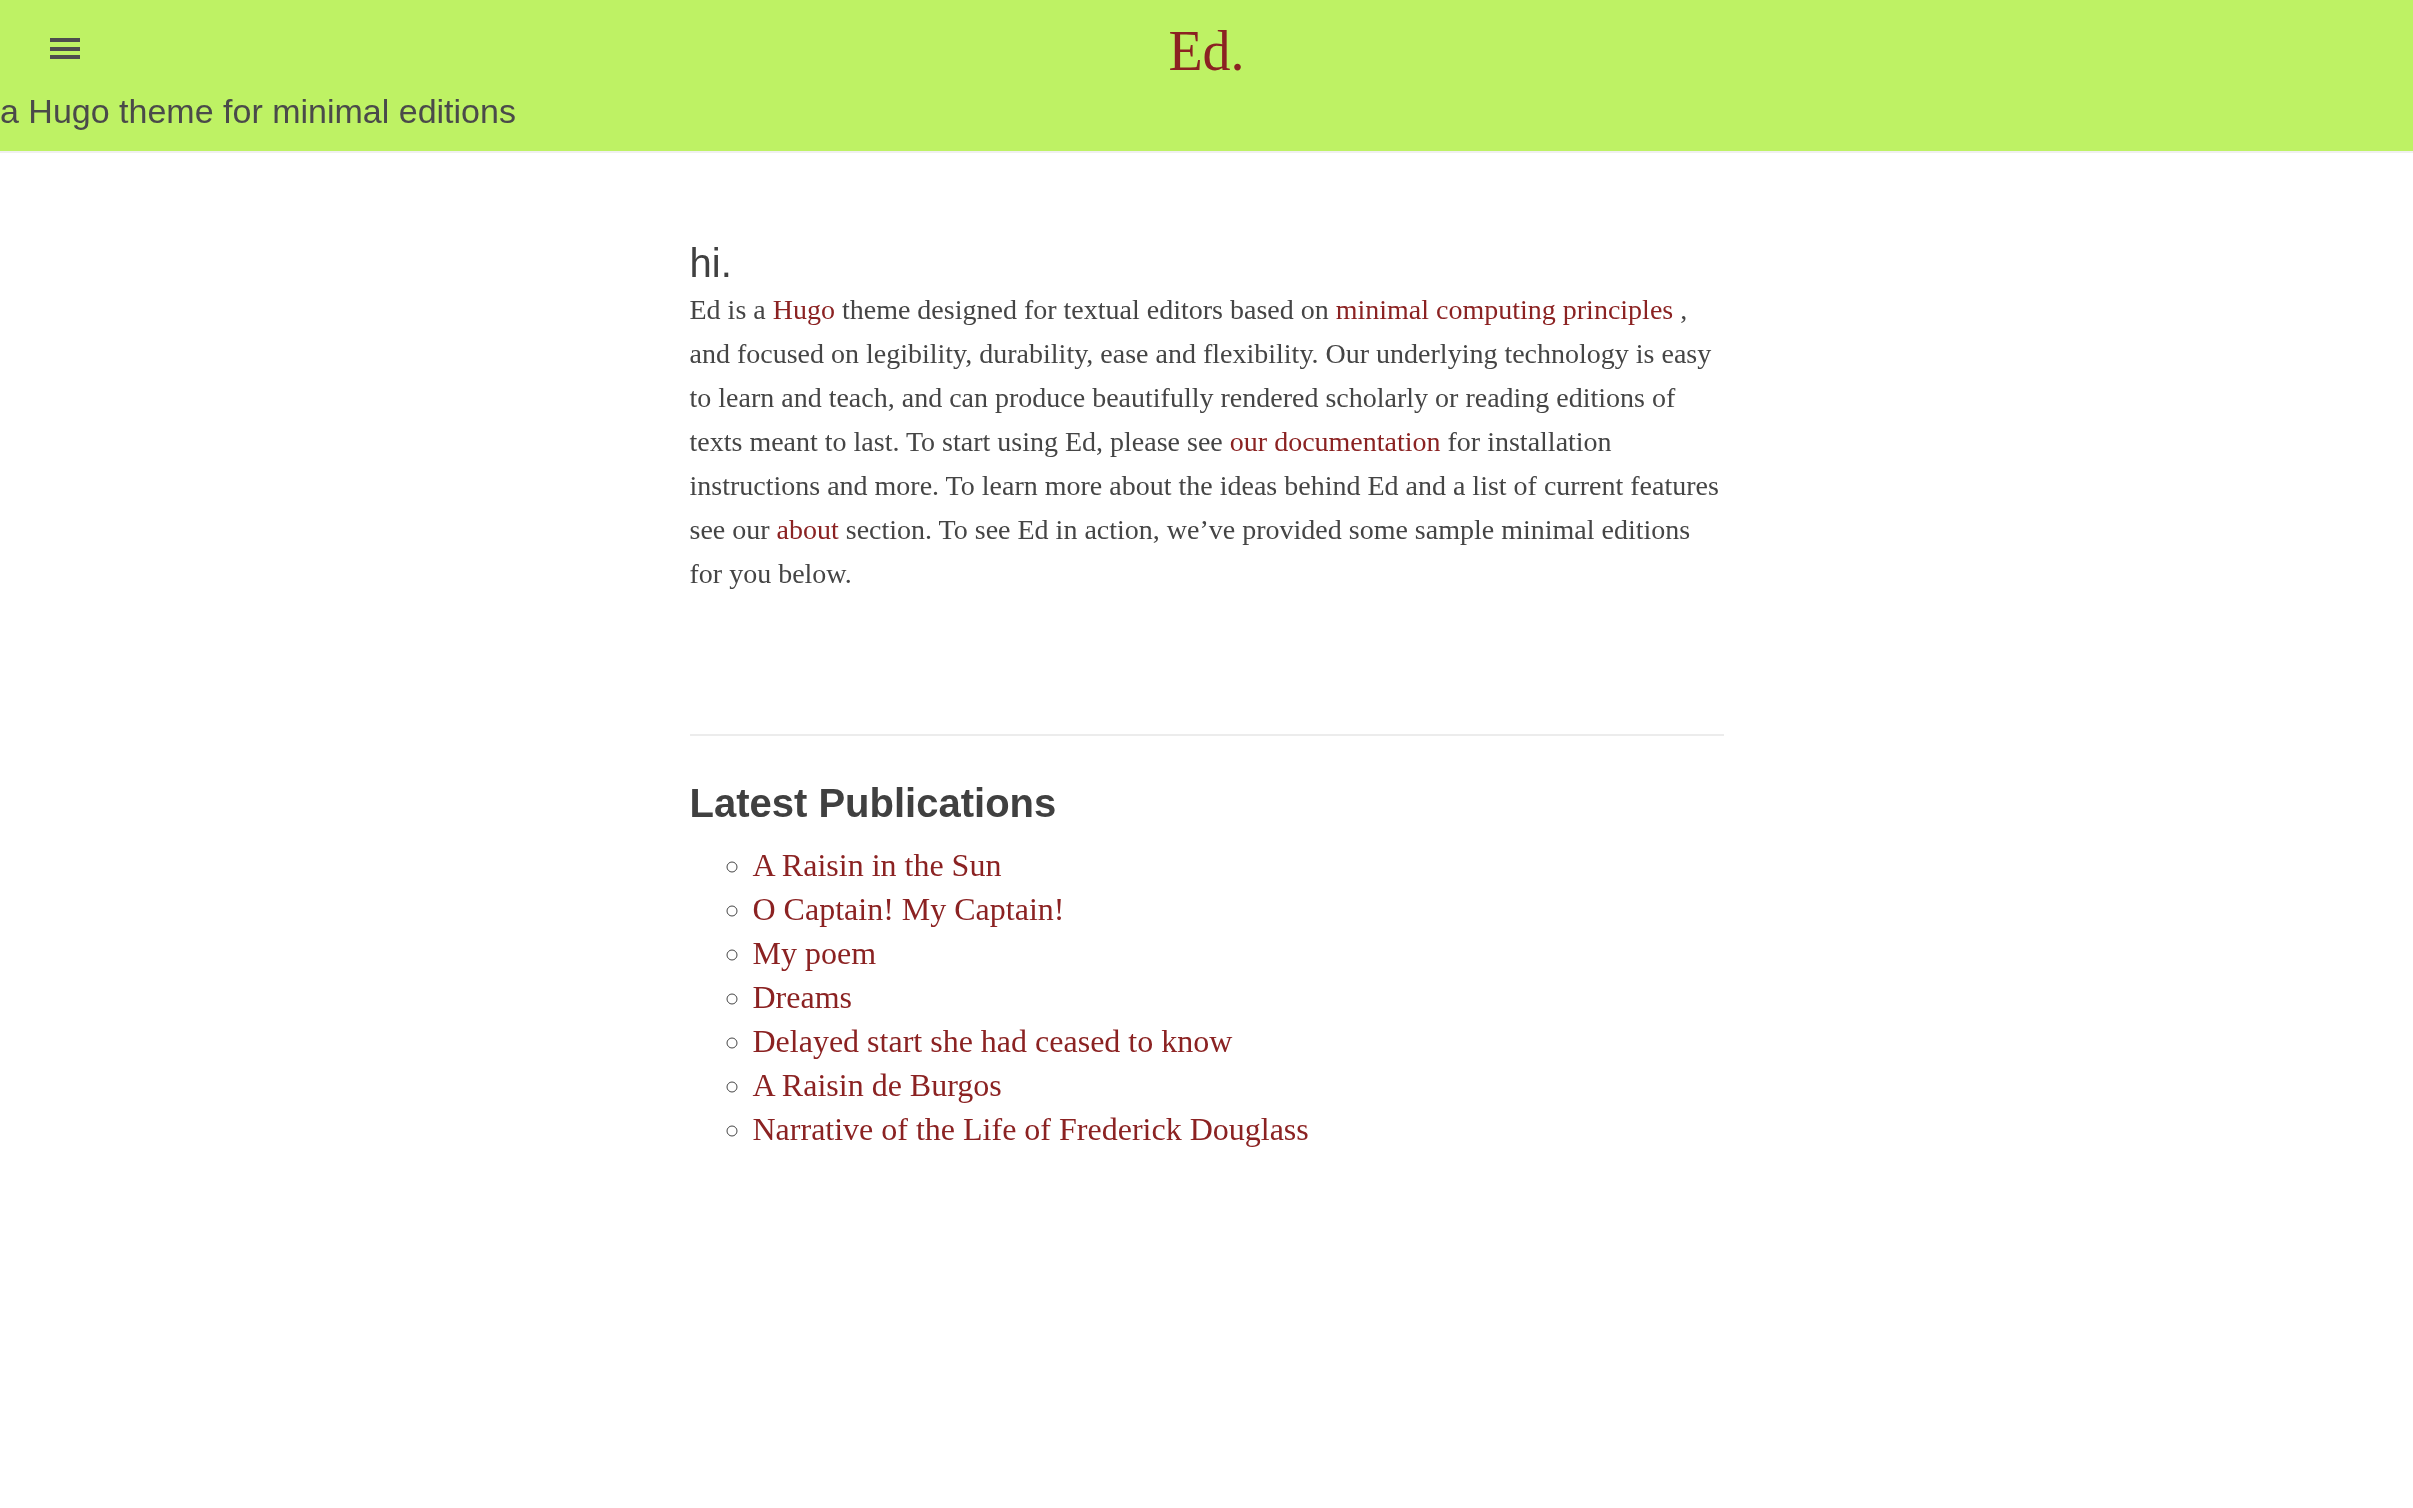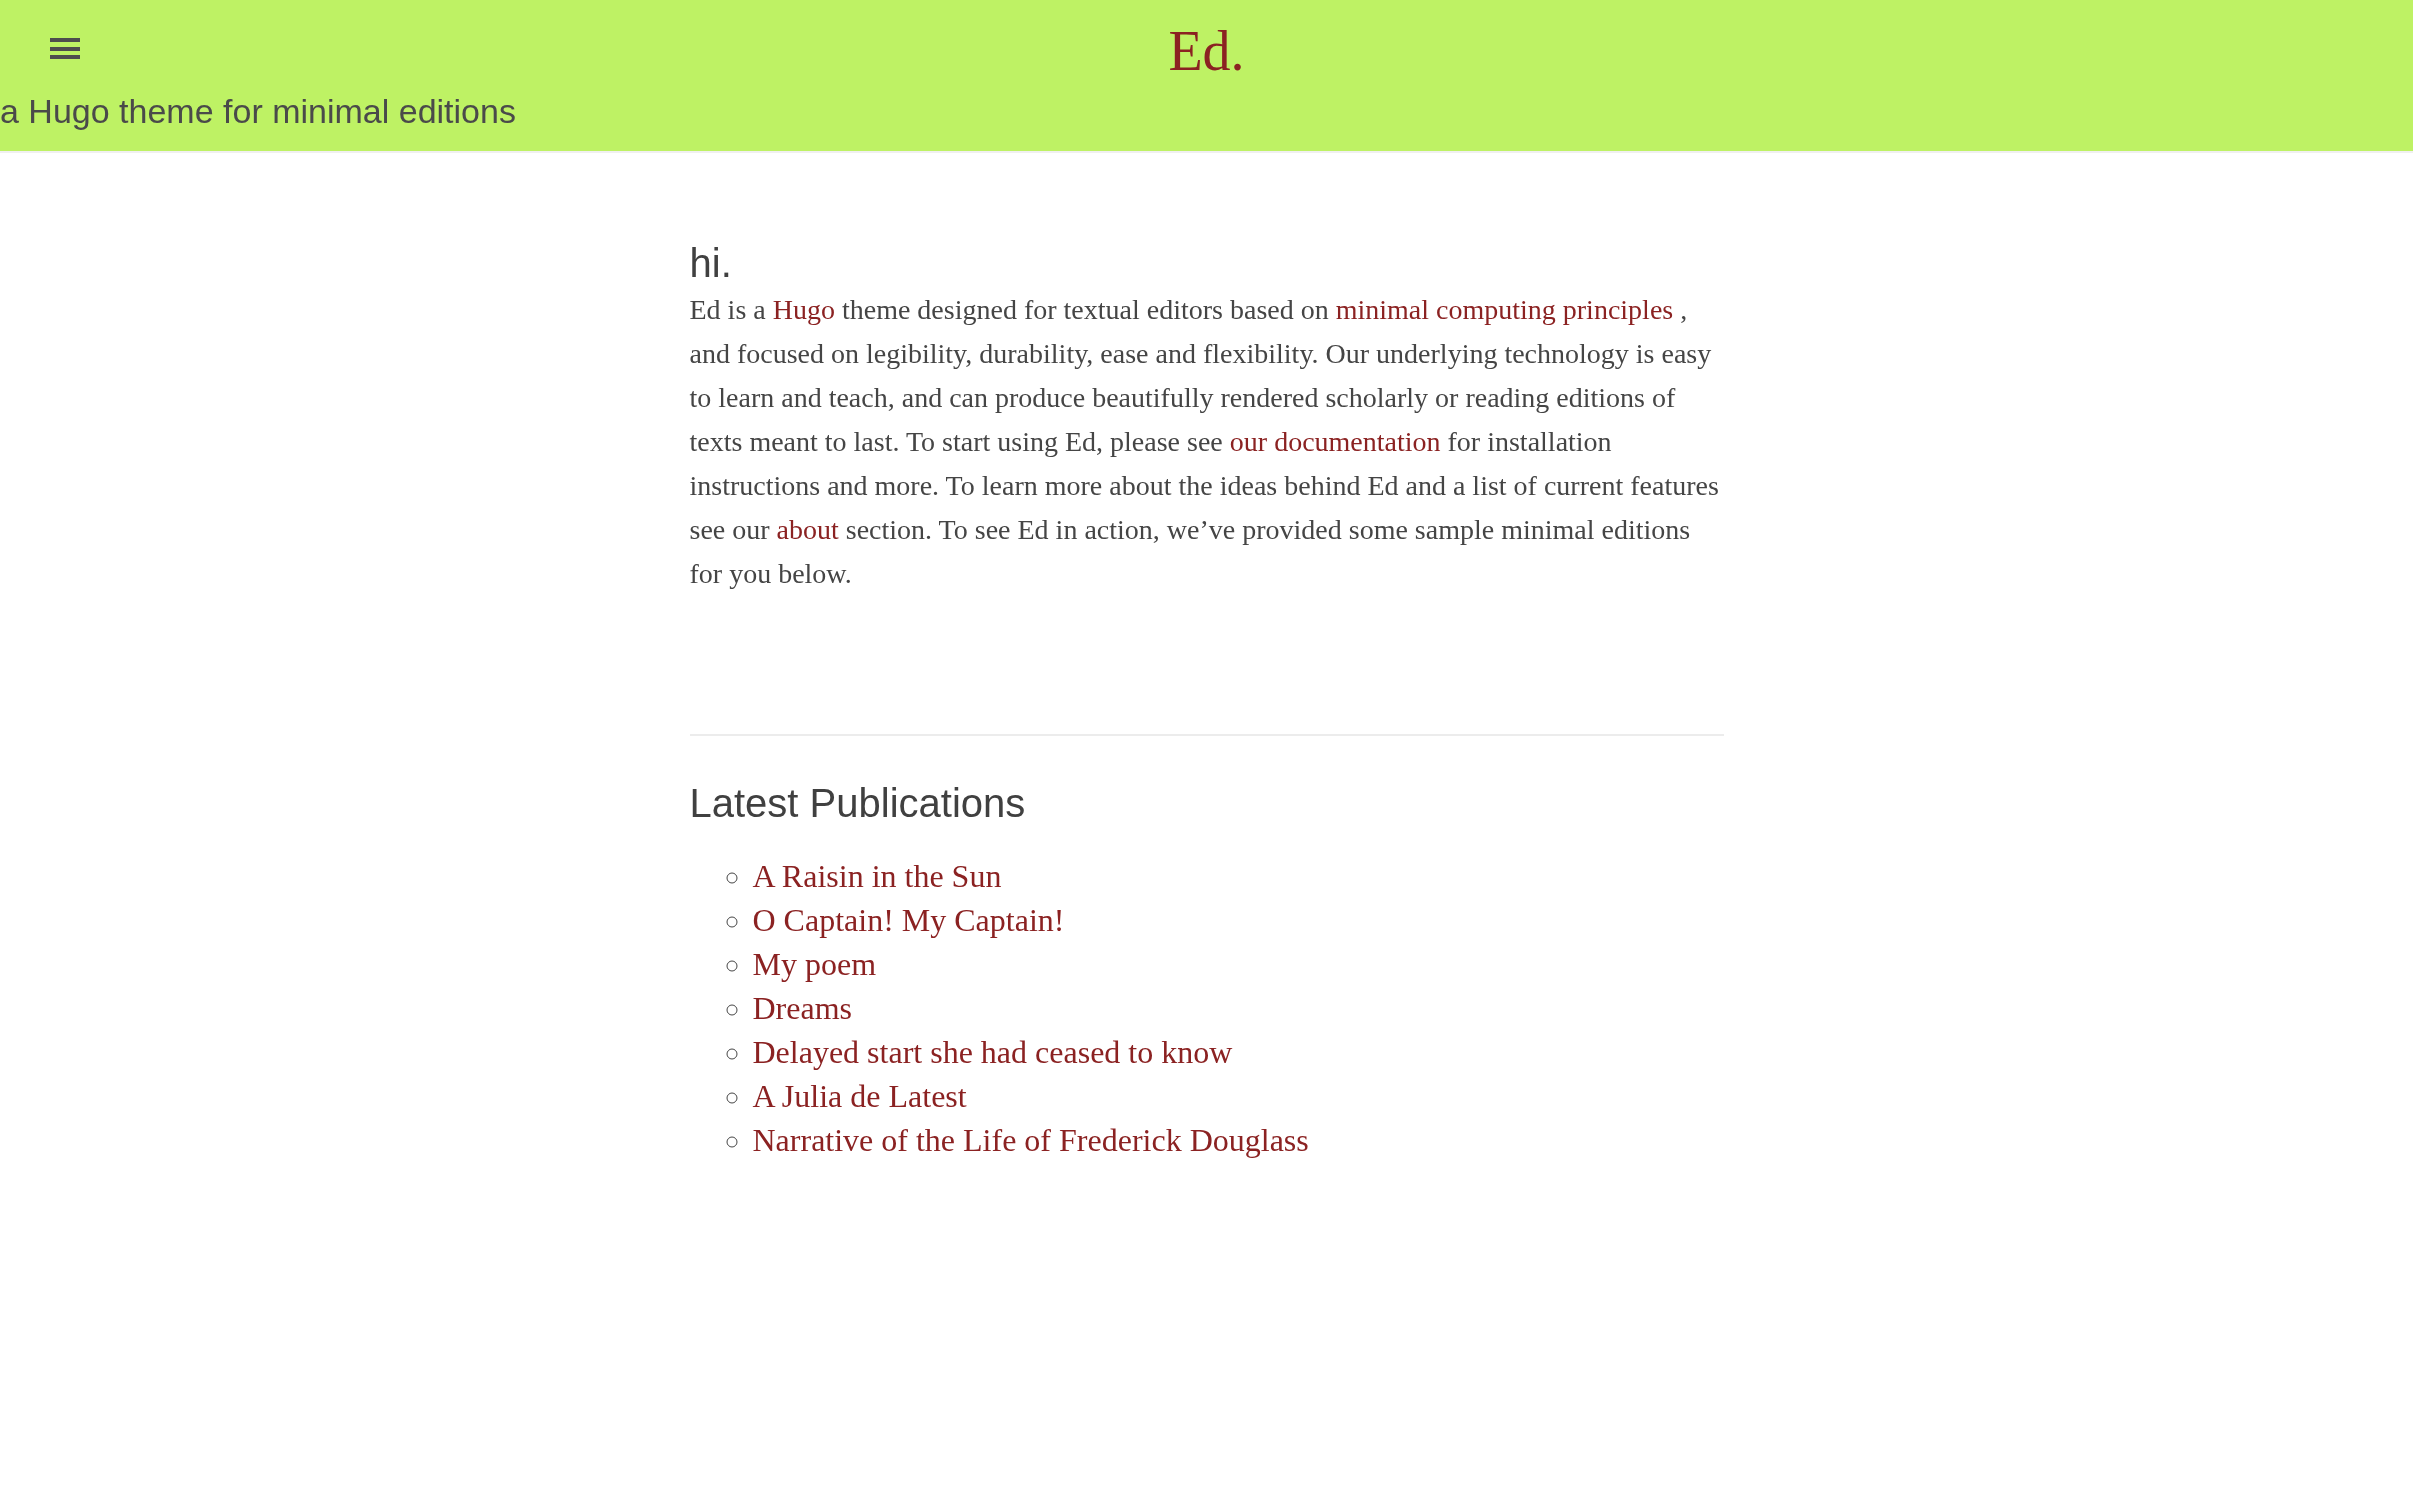--- a/index.html
+++ b/index.html
@@ -87,24 +87,24 @@
   }
   a{color:var(--accent);text-decoration:none;}
 
   .section-divider{
     margin:138px 0 0;
     border:none;
     border-top:2.2px solid var(--border);
   }
 
   .latest-heading{
-    margin:43px 0 27px;
+    margin:43px 0 16px;
     font-size:40px;
     line-height:1.2;
-    font-weight:normal;
+    font-weight:bold;
     color:var(--heading);
     font-family:"Liberation Sans","DejaVu Sans",sans-serif;
   }
   .publications-list{
     margin:4px;
     padding-left:59px;
     list-style:circle outside;
     font-size:32px;
     line-height:44px;
     color:var(--text);
@@ -130,18 +130,18 @@
 
     <hr class="section-divider">
 
     <h2 class="latest-heading">Latest Publications</h2>
     <ul class="publications-list">
         <li><a href="#">A Raisin in the Sun</a></li>
         <li><a href="#">O Captain! My Captain!</a></li>
         <li><a href="#">My poem</a></li>
         <li><a href="#">Dreams</a></li>
         <li><a href="#">Delayed start she had ceased to know</a></li>
-        <li><a href="#">A Julia de Latest</a></li>
+        <li><a href="#">A Raisin de Burgos</a></li>
         <li><a href="#">Narrative of the Life of Frederick Douglass</a></li>
       </ul>
   </main>
 </div>
 
 
 </body></html>

